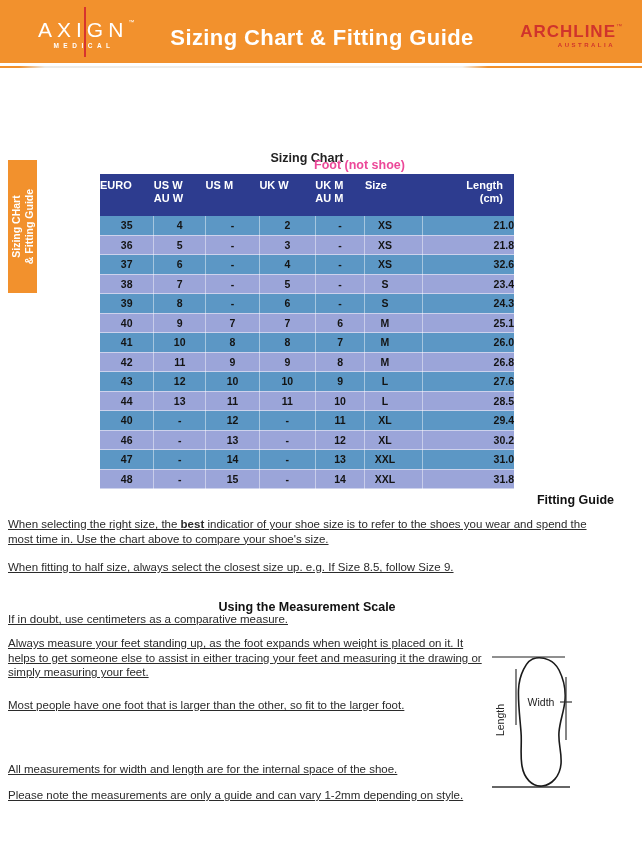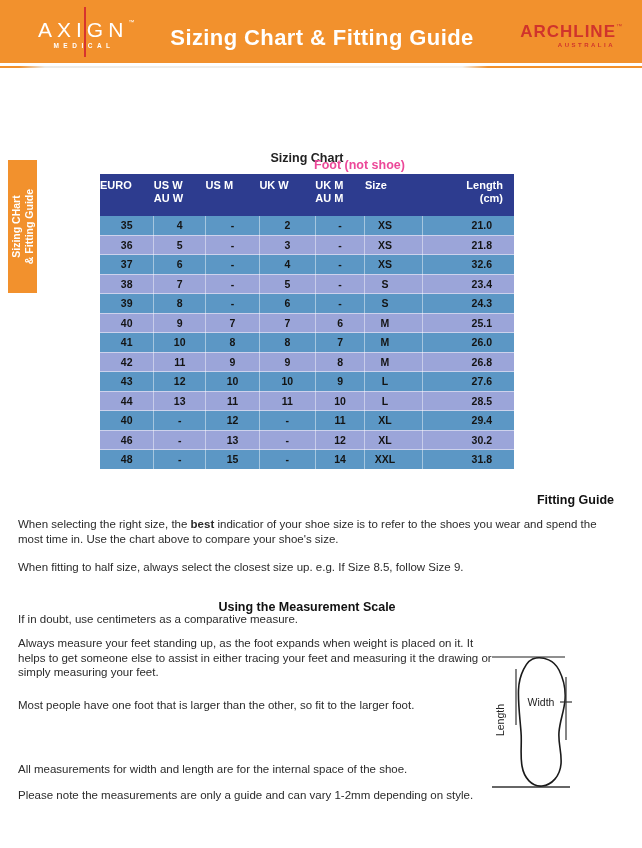--- a/index.html
+++ b/index.html
@@ -38,32 +38,32 @@
                    border-collapse:collapse;table-layout:fixed;}
   .size-table col.c1{width:13%}.size-table col.c2{width:12.5%}.size-table col.c3{width:13%}
   .size-table col.c4{width:13.5%}.size-table col.c5{width:12%}.size-table col.c6{width:14%}
   .size-table col.c7{width:22%}
   .size-table th{background:#2D3C8F;color:#fff;font-size:11px;font-weight:bold;height:37px;
                  vertical-align:top;text-align:left;padding:5px 0 0 0;}
   .size-table th .h-top,.size-table th .h-bot{line-height:13px;}
   .size-table td{font-size:10.5px;font-weight:bold;text-align:center;height:18.5px;color:#141414;
                  padding:0;border-right:1px solid rgba(255,255,255,.45);
                  border-bottom:1px solid rgba(255,255,255,.5);}
-  .size-table td:last-child{border-right:none;text-align:right;padding-right:22px;}
+  .size-table td:last-child{border-right:none;text-align:right;}
   .size-table th:last-child{text-align:right;padding-right:11px;}
   .size-table td:nth-child(6),.size-table th:nth-child(6){padding-right:18px;}
   .size-table tbody tr:nth-child(odd) td{background:#5C97C5;}
   .size-table tbody tr:nth-child(even) td{background:#9BA5D9;}
 
   
   .section-heading{position:absolute;left:0;width:614px;text-align:center;
                    font-weight:bold;font-size:12.5px;color:#111;margin:0;}
   #fitting-heading{top:493px;text-align:right;}
   #measure-heading{top:600px;}
-  .para{position:absolute;left:18px;font-size:11.5px;line-height:14.5px;color:#2b2b2b;margin:0;}
+  .para{position:absolute;left:8px;font-size:11.5px;line-height:14.5px;color:#2b2b2b;margin:0;text-decoration:underline;}
   #fitting-p1{top:517px;width:604px;}
   #fitting-p2{top:560px;width:604px;}
   #measure-p1{top:612px;width:604px;}
   #measure-p2{top:636px;width:478px;}
   #measure-p3{top:698px;width:604px;}
   #measure-p4{top:762px;width:604px;}
   #measure-p5{top:788px;width:470px;}
 
   
   .foot-diagram{position:absolute;left:486px;top:648px;width:152px;height:148px;}
@@ -236,20 +236,29 @@
           <td>29.4</td>
         </tr>
         <tr>
           <td>46</td>
           <td>-</td>
           <td>13</td>
           <td>-</td>
           <td>12</td>
           <td>XL</td>
           <td>30.2</td>
+        </tr>
+        <tr>
+          <td>47</td>
+          <td>-</td>
+          <td>14</td>
+          <td>-</td>
+          <td>13</td>
+          <td>XXL</td>
+          <td>31.0</td>
         </tr>
         <tr>
           <td>48</td>
           <td>-</td>
           <td>15</td>
           <td>-</td>
           <td>14</td>
           <td>XXL</td>
           <td>31.8</td>
         </tr>

